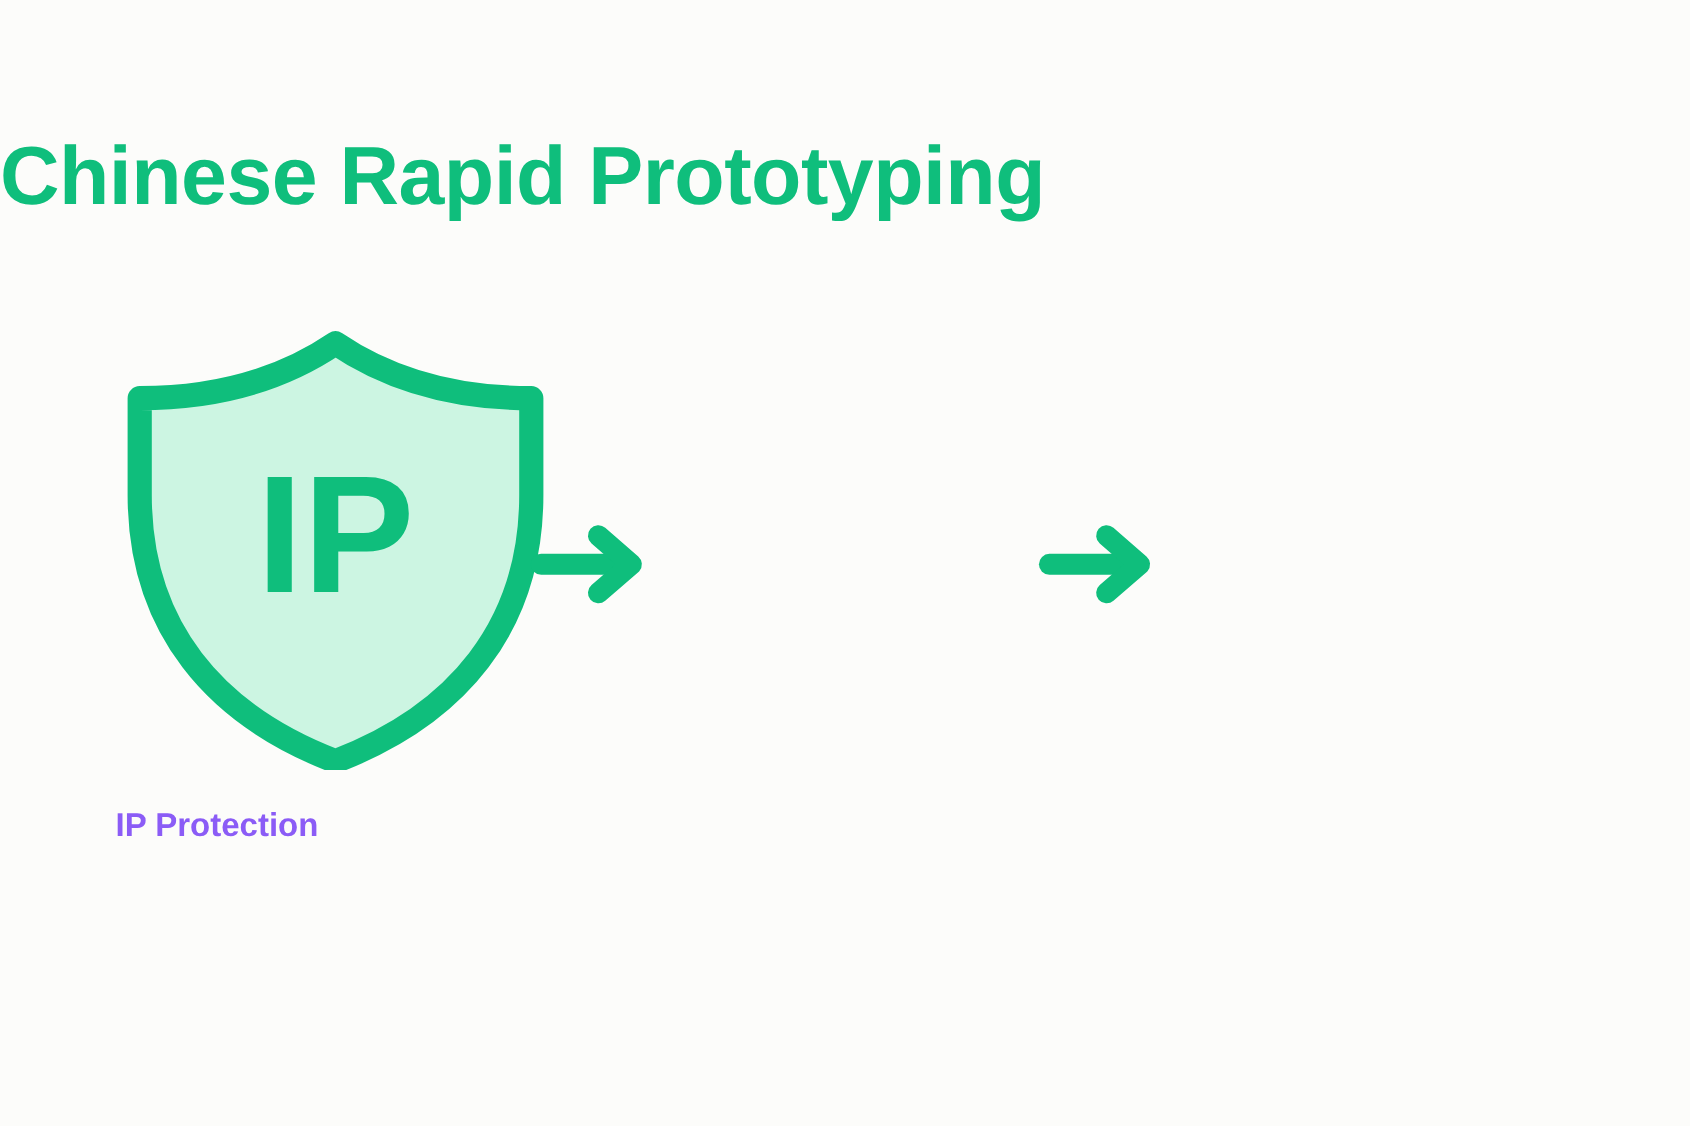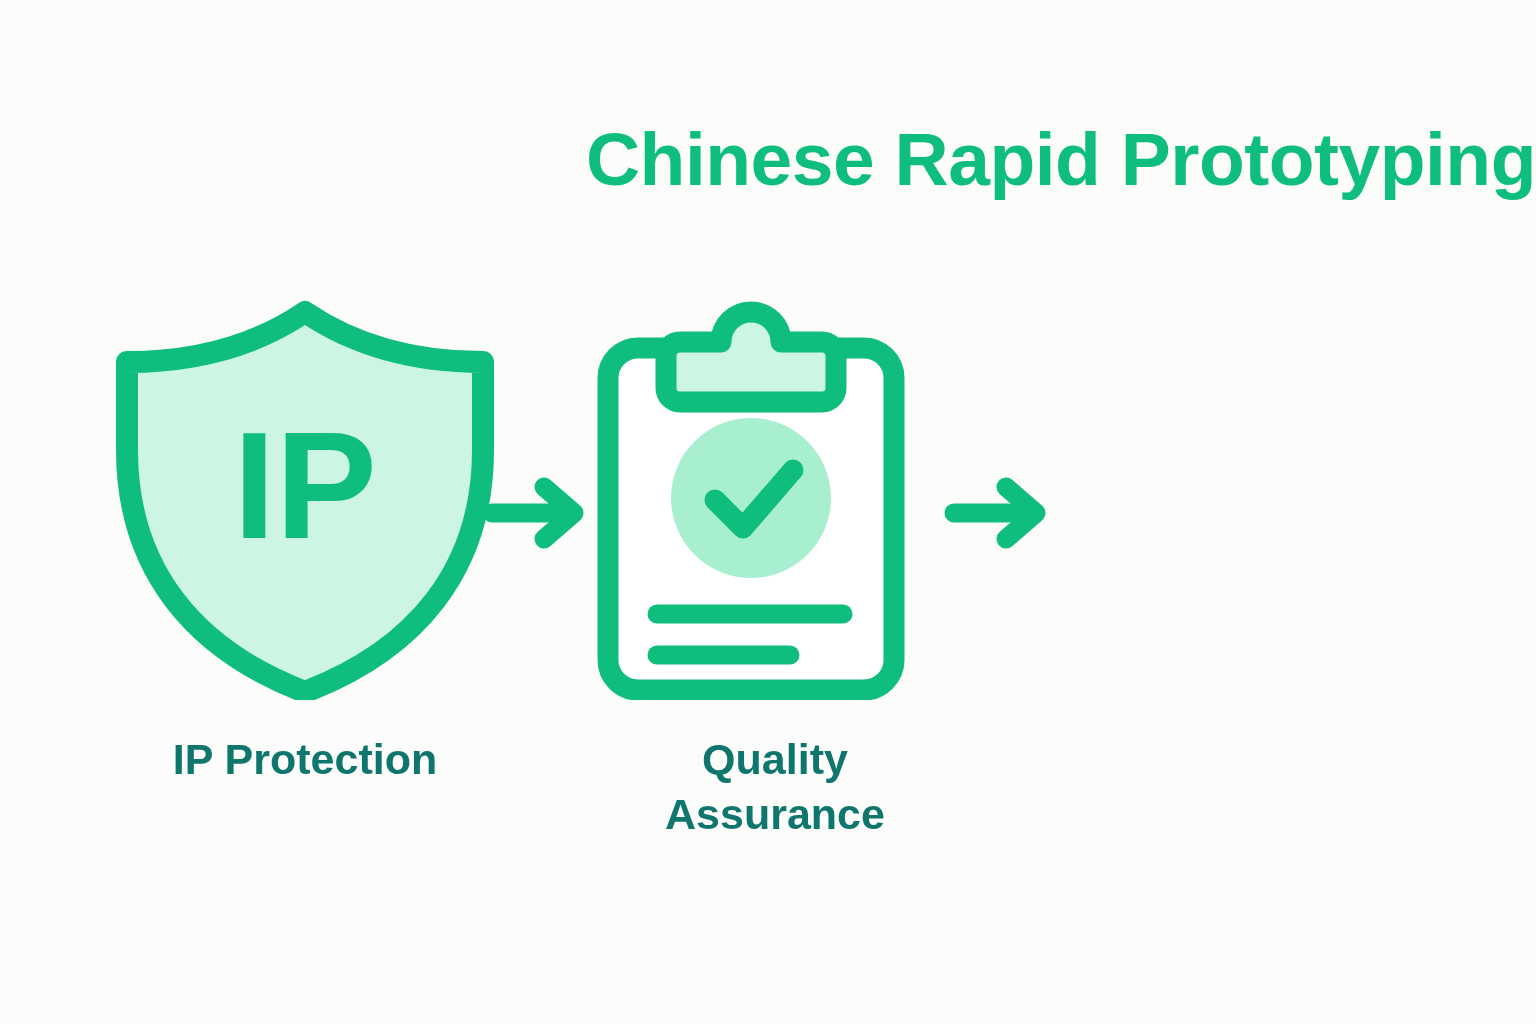--- a/index.html
+++ b/index.html
@@ -18,21 +18,21 @@
     position: relative;
     width: 1536px;
     height: 1024px;
     background: #fcfcfa;
   }
   #page-title {
     position: absolute;
     top: 122px;
     left: 0;
     width: 1536px;
-    text-align: right;
+    text-align: left;
     font-size: 75px;
     font-weight: bold;
     color: #0fbe7c;
     letter-spacing: -0.5px;
     line-height: 1.0;
     white-space: nowrap;
   }
   #flow {
     position: absolute;
     top: 300px;
@@ -60,24 +60,24 @@
   .step-icon svg {
     display: block;
     width: 400px;
     height: 400px;
   }
   .step-label {
     position: absolute;
     top: 432px;
     left: 0;
     width: 400px;
-    text-align: center;
-    font-size: 43px;
+    text-align: left;
+    font-size: 30px;
     font-weight: bold;
-    color: #0f766e;
+    color: #8b5cf6;
     line-height: 1.28;
   }
   .arrow {
     position: absolute;
     top: 168px;
     width: 120px;
     height: 90px;
   }
   .arrow svg {
     display: block;
@@ -114,47 +114,20 @@
 
     <div class="arrow" id="arrow-1">
       <svg viewBox="0 0 120 90" xmlns="http://www.w3.org/2000/svg">
         <g fill="none" stroke="#0fbe7c" stroke-width="19" stroke-linecap="round" stroke-linejoin="round">
           <line x1="14" y1="45" x2="92" y2="45"></line>
           <polyline points="66,19 96,45 66,71"></polyline>
         </g>
       </svg>
     </div>
 
-    <div class="step" id="step-qa">
-      <div class="step-icon">
-        <svg viewBox="0 0 400 400" xmlns="http://www.w3.org/2000/svg">
-
-          <rect x="33" y="48" width="286" height="342" rx="30" ry="30" fill="#ffffff" stroke="#0fbe7c" stroke-width="21"></rect>
-
-          <path d="M105 42
-                   L 146 42
-                   A 30 30 0 0 1 206 42
-                   L 247 42
-                   A 14 14 0 0 1 261 56
-                   L 261 88
-                   A 14 14 0 0 1 247 102
-                   L 105 102
-                   A 14 14 0 0 1 91 88
-                   L 91 56
-                   A 14 14 0 0 1 105 42 Z" fill="#ccf5e2" stroke="#0fbe7c" stroke-width="21" stroke-linejoin="round"></path>
-
-          <circle cx="176" cy="198" r="80" fill="#a8efd0"></circle>
-          <polyline points="140,200 168,228 218,170" fill="none" stroke="#0fbe7c" stroke-width="21" stroke-linecap="round" stroke-linejoin="round"></polyline>
-
-          <line x1="82" y1="314" x2="268" y2="314" stroke="#0fbe7c" stroke-width="19" stroke-linecap="round"></line>
-          <line x1="82" y1="355" x2="215" y2="355" stroke="#0fbe7c" stroke-width="19" stroke-linecap="round"></line>
-        </svg>
-      </div>
-      <div class="step-label"><span>Quality</span><br><span>Assurance</span></div>
-    </div>
 
     <div class="arrow" id="arrow-2">
       <svg viewBox="0 0 120 90" xmlns="http://www.w3.org/2000/svg">
         <g fill="none" stroke="#0fbe7c" stroke-width="19" stroke-linecap="round" stroke-linejoin="round">
           <line x1="14" y1="45" x2="92" y2="45"></line>
           <polyline points="66,19 96,45 66,71"></polyline>
         </g>
       </svg>
     </div>
 

